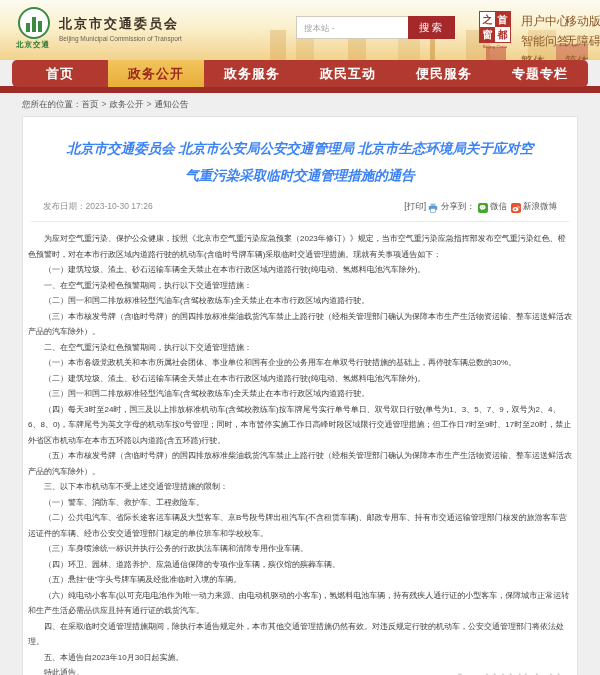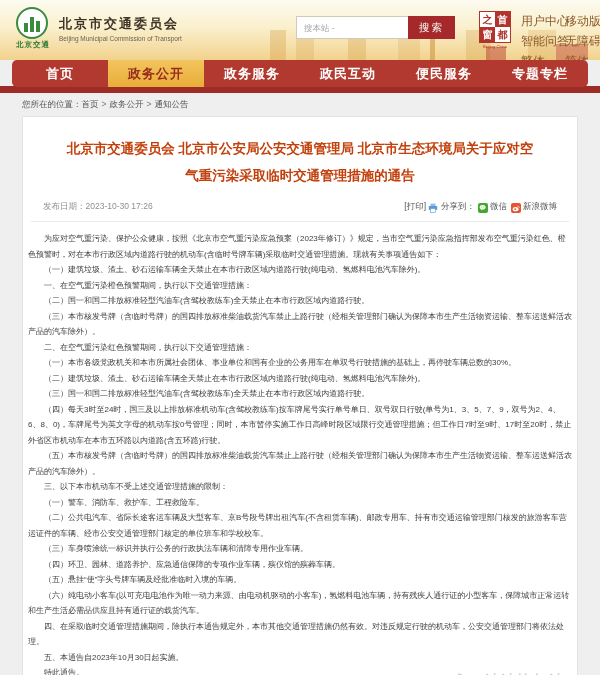--- a/index.html
+++ b/index.html
@@ -26,21 +26,21 @@
         rgba(206,148,58,.26) 196px 220px, transparent 220px 258px,
         rgba(206,148,58,.22) 258px 286px, transparent 286px);
     background-repeat: no-repeat; background-position: bottom;
   }
   .bld { position: absolute; bottom: 0; }
   .bld-tower { left: 430px; width: 5px; height: 27px; background: rgba(198,138,50,.5); }
   .bld-red1  { left: 486px; width: 20px; height: 13px; background: rgba(186,62,46,.5); }
   .bld-red2  { left: 556px; width: 32px; height: 16px; background: rgba(186,62,46,.45); }
 
   .logo-block { position: absolute; left: 16px; top: 7px; display: flex; align-items: center; }
-  .logo-left { display: flex; flex-direction: column; align-items: flex-start; }
+  .logo-left { display: flex; flex-direction: column; align-items: flex-end; }
   .logo-circle {
     width: 32px; height: 32px; border-radius: 50%;
     border: 2px solid #3a8a3f; background: #fff;
     display: flex; align-items: flex-end; justify-content: center; gap: 2px;
     padding-bottom: 5px;
   }
   .logo-circle i { display: block; width: 4px; background: #3a8a3f; }
   .logo-circle i:nth-child(1) { height: 9px; }
   .logo-circle i:nth-child(2) { height: 15px; }
   .logo-circle i:nth-child(3) { height: 11px; }
@@ -97,21 +97,21 @@
   .breadcrumb a { color: #555; text-decoration: none; cursor: pointer; }
   .crumb-sep { margin: 0 3px; color: #777; }
 
   
   .card {
     position: relative; margin: 0 22px; background: #fff;
     border: 1px solid #e3e3e3; min-height: 552px; padding-bottom: 16px;
   }
   .article-title {
     margin: 0; padding: 18px 42px 8px; text-align: center;
-    font-size: 13.5px; line-height: 27px; font-weight: bold; color: #c2410c;
+    font-size: 13.5px; line-height: 27px; font-weight: bold; color: #3b82f6; font-style: italic;
   }
   .meta-row {
     display: flex; justify-content: space-between; align-items: center;
     padding: 4px 20px 8px; font-size: 8.5px; color: #8f8f8f;
   }
   .meta-tools { display: flex; align-items: center; gap: 3px; color: #555; }
   .meta-tools .tool { cursor: pointer; display: inline-flex; align-items: flex-end; gap: 2px; }
   .meta-tools svg { display: block; }
   .divider { border: none; border-top: 1px solid #e9e9e9; margin: 0 8px; }
 

